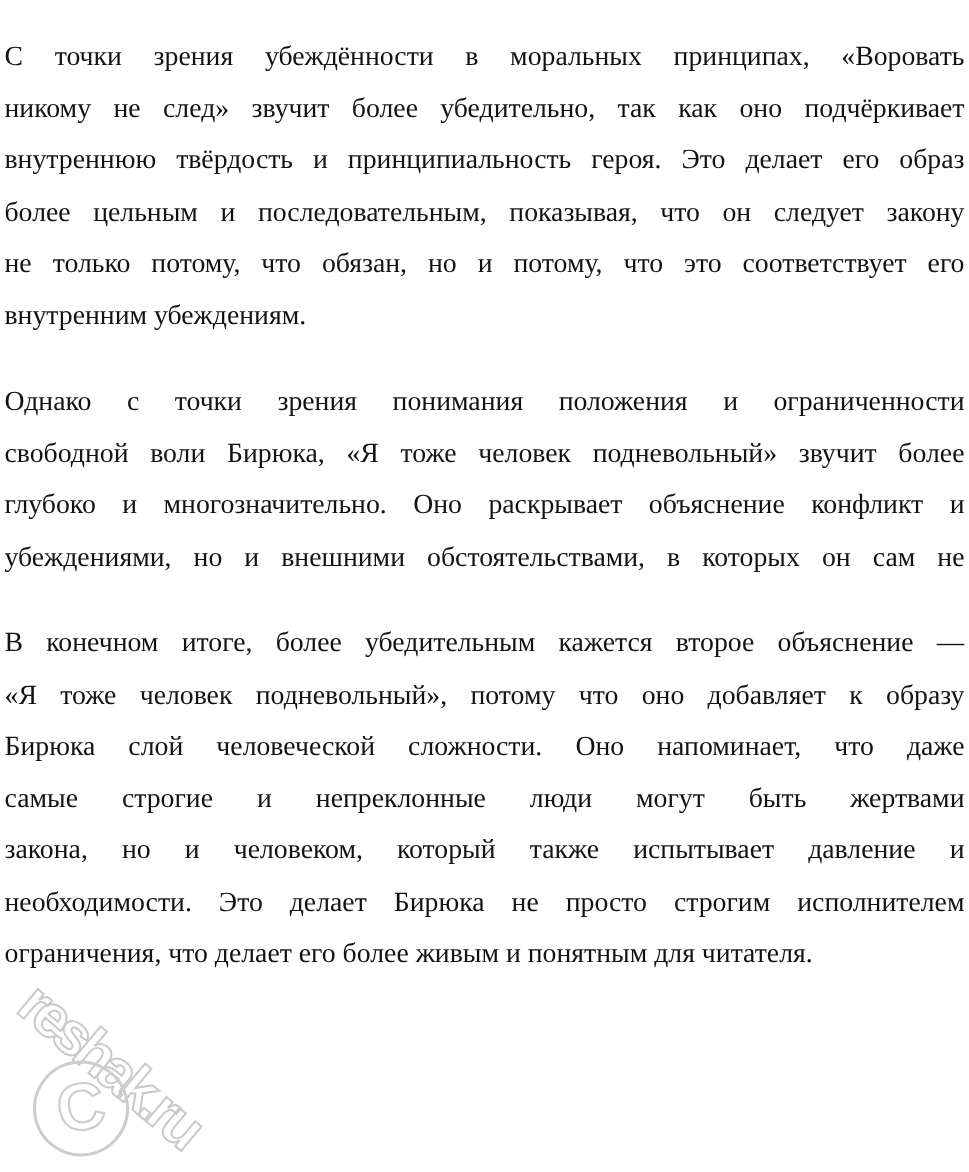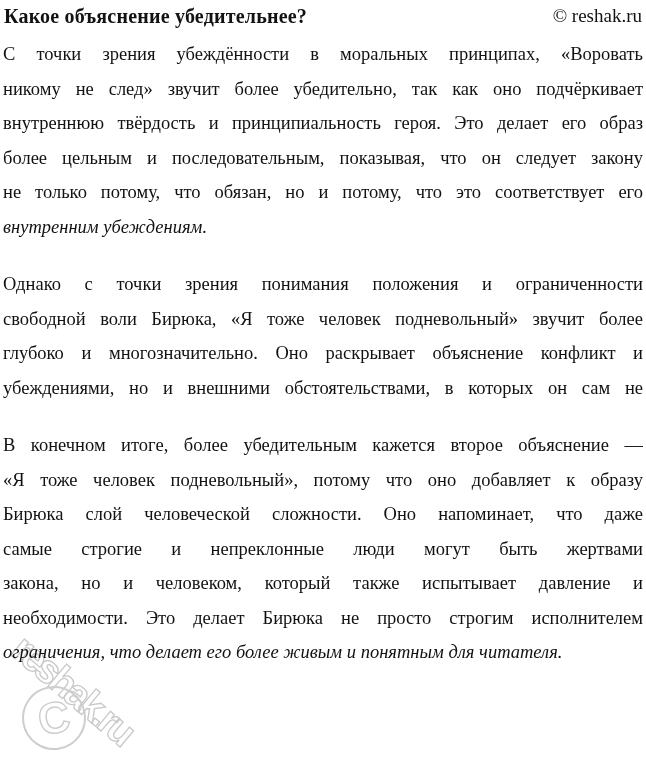--- a/index.html
+++ b/index.html
@@ -35,39 +35,38 @@
     letter-spacing: 0.2px;
   }
   .copyright {
     font-size: 19px;
     line-height: 26px;
   }
   .content {
     position: relative;
     z-index: 2;
     padding: 0 3px;
-    margin-top: 8px;
+    margin-top: 21px;
   }
   .para {
     margin: 0 0 23px 0;
   }
   .para:last-child { margin-bottom: 0; }
   .ln {
     font-size: 18.5px;
     line-height: 34.5px;
     text-align: justify;
     text-align-last: justify;
     text-justify: inter-word;
     overflow: hidden;
     white-space: normal;
   }
   .ln.last {
     text-align: left;
     text-align-last: left;
-    font-style: italic;
   }
   
   .wm-text {
     position: absolute;
     z-index: 1;
     left: 32px;
     top: 626px;
     font-family: "Liberation Sans", sans-serif;
     font-size: 40px;
     font-weight: bold;
@@ -100,24 +99,20 @@
     line-height: 1;
     color: transparent;
     -webkit-text-stroke: 1.4px #cdcdcd;
   }
 </style>
 </head>
 <body>
 
 <div class="page">
 
-  <div class="hdr">
-    <div class="title">Какое объяснение убедительнее?</div>
-    <div class="copyright">© reshak.ru</div>
-  </div>
 
   <div class="content">
 
     <div class="para">
       <div class="ln">С точки зрения убеждённости в моральных принципах, «Воровать</div>
       <div class="ln">никому не след» звучит более убедительно, так как оно подчёркивает</div>
       <div class="ln">внутреннюю твёрдость и принципиальность героя. Это делает его образ</div>
       <div class="ln">более цельным и последовательным, показывая, что он следует закону</div>
       <div class="ln">не только потому, что обязан, но и потому, что это соответствует его</div>
       <div class="ln last">внутренним убеждениям.</div>

